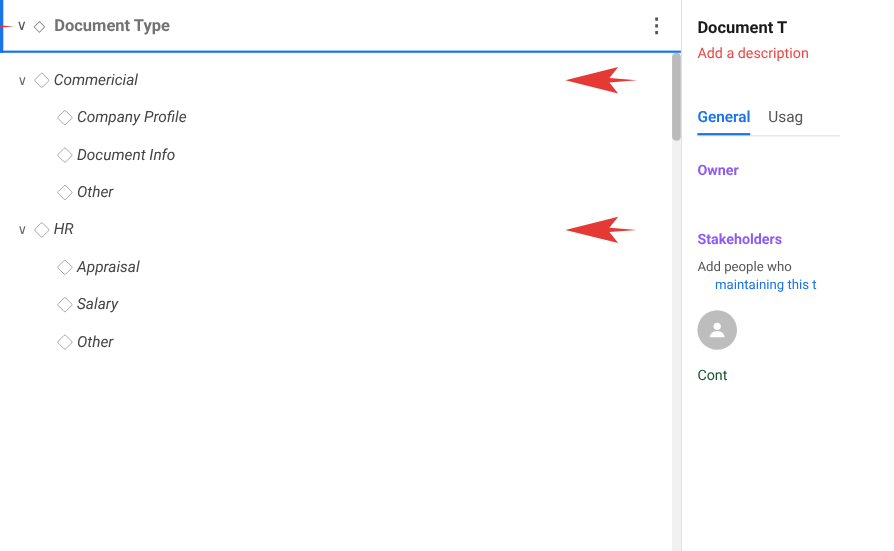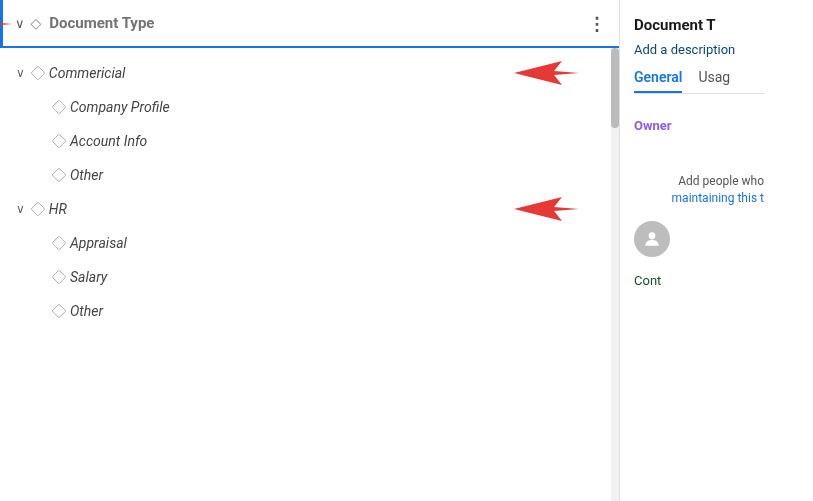--- a/index.html
+++ b/index.html
@@ -124,56 +124,56 @@
     }
 
     .right-panel .doc-title {
       font-size: 15px;
       font-weight: 700;
       color: #1a1a1a;
     }
 
     .right-panel .doc-subtitle {
       font-size: 13px;
-      color: #0c4a6e;
+      color: #ef4444;
       margin-bottom: 4px;
     }
 
     .tabs-row {
       display: flex;
       gap: 16px;
       border-bottom: 1px solid #e0e0e0;
       margin-bottom: 8px;
     }
 
     .tab {
       font-size: 14px;
       padding-bottom: 6px;
       cursor: pointer;
       color: #555;
+      margin-top: 30px;
     }
 
     .tab.active {
       color: #1a73e8;
       font-weight: 600;
       border-bottom: 2px solid #1a73e8;
     }
 
     .section-label {
       font-size: 13px;
       font-weight: 700;
       color: #8b5cf6;
       margin-top: 8px;
     }
 
     .stakeholders-desc {
       font-size: 12px;
       color: #555;
       line-height: 1.4;
-      text-align: right;
     }
 
     .stakeholders-desc .highlight {
       color: #1a73e8;
       margin-left: 16px;
     }
 
     .avatar-circle {
       width: 36px;
       height: 36px;
@@ -254,21 +254,21 @@
       <span class="label">Commericial</span>
     </div>
 
     <div class="tree-item level-1">
       <span class="diamond"></span>
       <span class="label">Company Profile</span>
     </div>
 
     <div class="tree-item level-1">
       <span class="diamond"></span>
-      <span class="label">Account Info</span>
+      <span class="label">Document Info</span>
     </div>
 
     <div class="tree-item level-1">
       <span class="diamond"></span>
       <span class="label">Other</span>
     </div>
 
     <div class="tree-item level-0" style="position:relative;">
 
       <svg style="position:absolute; right:40px; top:50%; transform:translateY(-50%); width:65px; height:30px; overflow:visible; z-index:10; pointer-events:none;">
@@ -306,20 +306,21 @@
 
   <div class="tabs-row">
     <div class="tab active">General</div>
     <div class="tab">Usag</div>
   </div>
 
   <div class="section-label">Owner</div>
 
   <div style="height: 24px;"></div>
 
+  <div class="section-label">Stakeholders</div>
   <div class="stakeholders-desc">
     <span>Add people who</span><br>
     <span class="highlight">maintaining this t</span>
   </div>
 
   <div class="avatar-circle">
     <svg width="20" height="20" viewBox="0 0 24 24" fill="white">
       <circle cx="12" cy="8" r="4"></circle>
       <path d="M4 20c0-4 3.6-7 8-7s8 3 8 7"></path>
     </svg>

